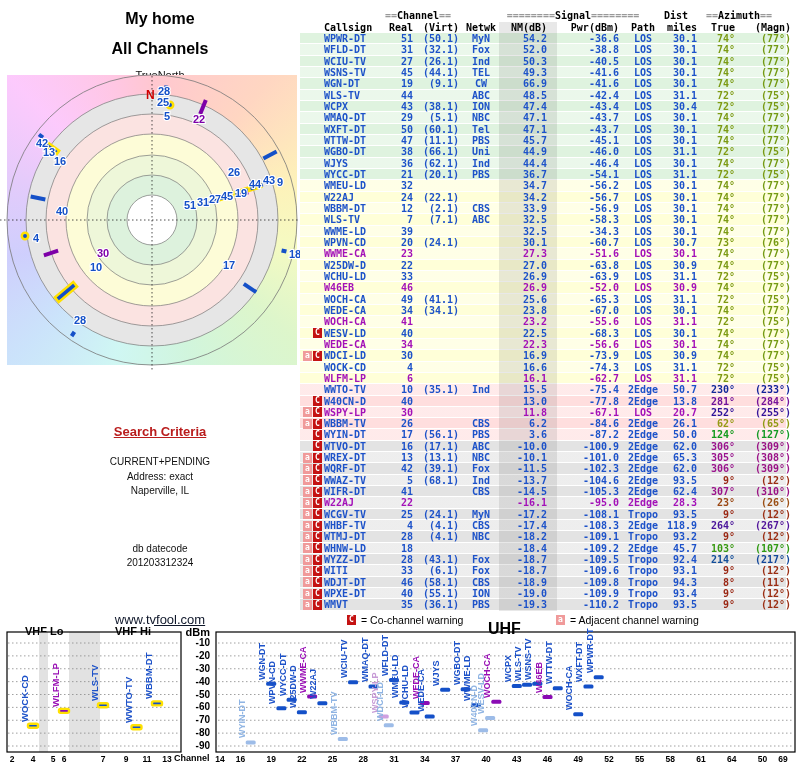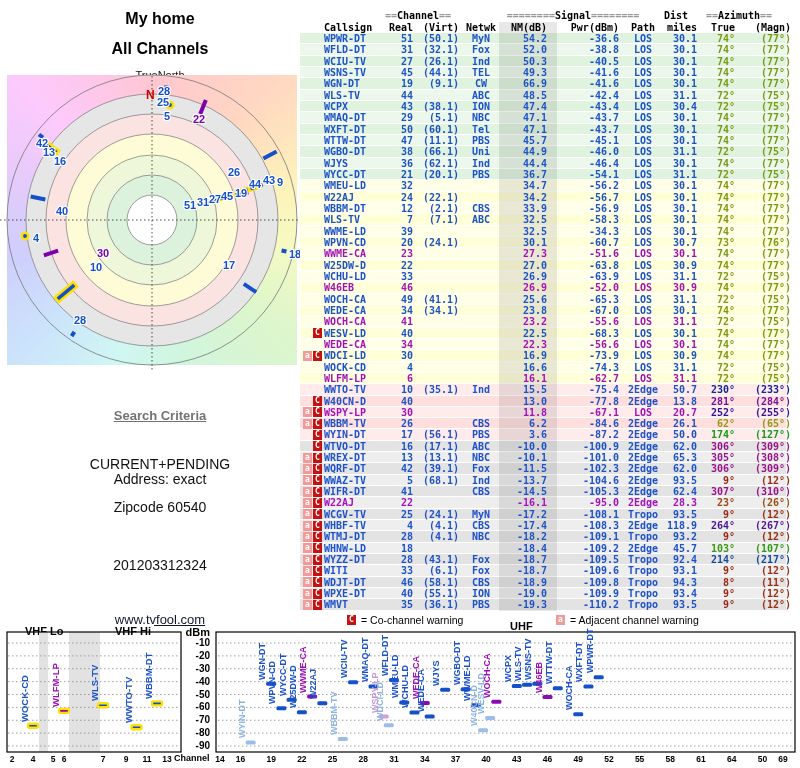--- a/index.html
+++ b/index.html
@@ -11,22 +11,22 @@
   #title2{top:40px;font-size:16px;font-weight:bold;color:#000;}
   #truenorth{top:69px;font-size:11px;color:#111;}
   #wedge{position:absolute;left:7px;top:75px;width:290px;height:290px;
     background:conic-gradient(from 0deg,
       hsl(350,100%,89%),hsl(20,100%,88%) 40deg,hsl(50,95%,86%) 75deg,
       hsl(65,85%,87%) 100deg,hsl(95,70%,88%) 130deg,hsl(140,65%,89%) 165deg,
       hsl(175,70%,89%) 195deg,hsl(210,85%,89%) 225deg,hsl(240,90%,90%) 255deg,
       hsl(270,85%,89%) 285deg,hsl(300,90%,89%) 315deg,hsl(330,100%,89%) 345deg,
       hsl(350,100%,89%));}
   #radar{position:absolute;left:0;top:68px;width:320px;height:304px;}
-  #search-heading{top:408px;font-size:13px;font-weight:bold;text-decoration:underline;color:#737373;text-align:center;}
-  .srchline{font-size:14px;color:#111;}
+  #search-heading{top:424px;font-size:13px;font-weight:bold;text-decoration:underline;color:#b91c1c;text-align:center;}
+  .srchline{font-size:10px;color:#111;}
   #sl0{top:456px;} #sl1{top:471px;} #sl2{top:485px;} #sl3{top:499px;}
   #dc0{top:543px;} #dc1{top:557px;}
   #site{top:592px;font-size:13px;color:#0f172a;text-decoration:underline;cursor:pointer;margin-top:20px;}
   
   #tbl{position:absolute;left:300px;top:10px;width:486px;
        font-family:"DejaVu Sans Mono","Liberation Mono",monospace;
        font-size:10px;font-weight:bold;}
   .trow{display:flex;height:11.33px;line-height:11px;box-shadow:inset 0 -1px #fff;box-sizing:border-box;}
   .th{height:11.5px;color:#000;}
   .cell{flex:none;overflow:hidden;white-space:nowrap;}
@@ -47,21 +47,21 @@
       margin-left:1px;font-family:"DejaVu Sans Mono",monospace;font-weight:bold;}
   .mk-c{background:#c41212;} .mk-a{background:#f09a9a;}
   
   .legend{position:absolute;top:614px;font-size:10.5px;color:#000;display:flex;gap:5px;align-items:center;}
   #leg-c{left:347px;} #leg-a{left:556px;}
   .legend .mk{margin:0;}
   #vhf-svg{position:absolute;left:5px;top:630px;}
   #uhf-svg{position:absolute;left:215px;top:630px;}
   .sectitle{position:absolute;font-size:11px;font-weight:bold;background:#fff;padding:0 3px;color:#000;}
   #vhflo{left:22px;top:625px;} #vhfhi{left:112px;top:625px;}
-  #uhf-title{position:absolute;left:506px;top:620px;font-size:11px;font-weight:bold;background:#fff;padding:0 4px;color:#000;}
+  #uhf-title{position:absolute;left:484px;top:620px;font-size:16px;font-weight:bold;background:#fff;padding:0 4px;color:#000;}
   #dbm-label{position:absolute;left:182px;top:626px;width:28px;text-align:right;font-size:11px;font-weight:bold;color:#000;}
   #channel-label{position:absolute;left:174px;top:753px;width:40px;font-size:9px;font-weight:bold;color:#000;}
   .dtick{position:absolute;left:183px;width:27px;text-align:right;font-size:10px;font-weight:bold;color:#000;}
   .atick{position:absolute;width:16px;text-align:center;font-size:8.5px;font-weight:bold;color:#000;top:754px;}
   .rlabel{position:absolute;white-space:nowrap;font-size:9px;font-weight:bold;height:9px;line-height:9px;
           transform:rotate(-90deg);transform-origin:0 100%;letter-spacing:0;}
   .rlabel.big{font-size:9.5px;}
 </style>
 </head>
 <body>
@@ -125,21 +125,22 @@
         <text x="56" y="147" font-size="11" font-weight="bold" fill="#1450c8" stroke="#fff" stroke-width="2.2" paint-order="stroke" font-family="&quot;Liberation Sans&quot;,sans-serif">40</text>
         <text x="54" y="97" font-size="11" font-weight="bold" fill="#1450c8" stroke="#fff" stroke-width="2.2" paint-order="stroke" font-family="&quot;Liberation Sans&quot;,sans-serif">16</text>
         <text x="43" y="88" font-size="11" font-weight="bold" fill="#1450c8" stroke="#fff" stroke-width="2.2" paint-order="stroke" font-family="&quot;Liberation Sans&quot;,sans-serif">13</text>
         <text x="36" y="79" font-size="11" font-weight="bold" fill="#1450c8" stroke="#fff" stroke-width="2.2" paint-order="stroke" font-family="&quot;Liberation Sans&quot;,sans-serif">42</text>
       </g>
   </svg>
 
   <div id="search-heading" class="ctr320">Search Criteria</div>
   <div id="sl0" class="ctr320 srchline">CURRENT+PENDING</div>
   <div id="sl1" class="ctr320 srchline">Address: exact</div>
-  <div id="sl3" class="ctr320 srchline">Zipcode 60540</div>
+  <div id="sl2" class="ctr320 srchline">Naperville, IL</div>
+  <div id="dc0" class="ctr320 srchline">db datecode</div>
   <div id="dc1" class="ctr320 srchline">201203312324</div>
   <a id="site" class="ctr320">www.tvfool.com</a>
 
   <div id="tbl">
     <div class="trow th">
       <div class="cell c-mk"></div>
         <div class="cell c-cs"></div>
       <div class="cell w72"><span class="eq">==</span><span>Channel</span><span class="eq">==</span></div>
       <div class="cell c-ne"></div>
       <div class="cell w166"><span class="eq">========</span><span>Signal</span><span class="eq">========</span></div>
@@ -633,21 +634,21 @@
             <span class="mk mk-c">C</span>
           </div>
           <div class="cell c-cs tx-d">WYIN-DT</div>
           <div class="cell c-re r tx-d">17</div>
           <div class="cell c-vi r tx-d">(56.1)</div>
           <div class="cell c-ne ctr tx-d">PBS</div>
           <div class="cell c-nm r tx-d">3.6</div>
           <div class="cell c-pw r tx-d">-87.2</div>
           <div class="cell c-pa ctr tx-d">2Edge</div>
           <div class="cell c-di r tx-d">50.0</div>
-          <div class="cell c-tr r tx-d" style="color: rgb(19, 154, 28);">174°</div>
+          <div class="cell c-tr r tx-d" style="color: rgb(19, 154, 28);">124°</div>
           <div class="cell c-mg r tx-d" style="color: rgb(19, 154, 35);">(127°)</div>
         </div>
         <div class="trow bg-e">
           <div class="cell c-mk tx-d">
             <span class="mk mk-c">C</span>
           </div>
           <div class="cell c-cs tx-d">WTVO-DT</div>
           <div class="cell c-re r tx-d">16</div>
           <div class="cell c-vi r tx-d">(17.1)</div>
           <div class="cell c-ne ctr tx-d">ABC</div>

